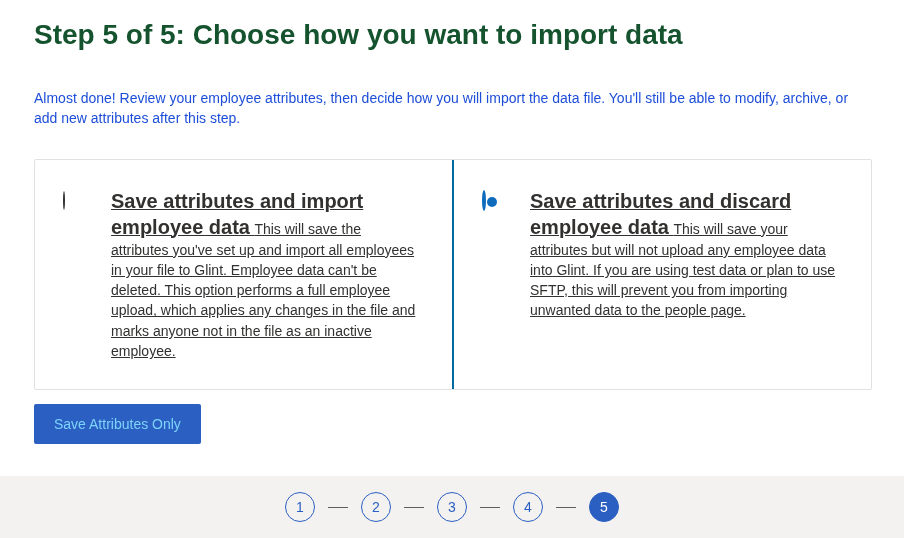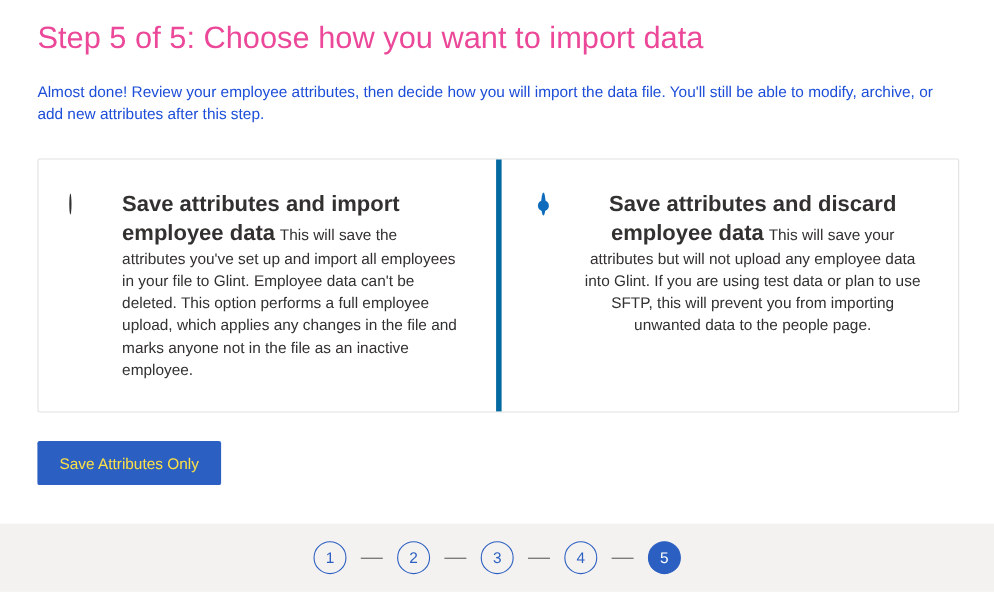--- a/index.html
+++ b/index.html
@@ -14,47 +14,47 @@
       position: relative;
       display: flex;
       flex-direction: column;
     }
     .content {
       padding: 19px 32px 0 34px;
       flex: 1;
     }
     .page-title {
       font-size: 28px;
-      font-weight: 400;
-      color: #ec4899;
-      margin-bottom: 22px;
+      font-weight: 700;
+      color: #14532d;
+      margin-bottom: 37px;
     }
     .intro-text {
       font-size: 14px;
       line-height: 1.45;
       color: #1d4ed8;
       margin-bottom: 30px;
       max-width: 840px;
     }
     .options-row {
       display: flex;
       border: 1px solid #e1e1e1;
       border-radius: 2px;
-      margin-bottom: 26px;
+      margin-bottom: 14px;
+      text-decoration: underline;
     }
     .option-card {
       flex: 1;
       padding: 28px 34px 28px 28px;
       display: flex;
       align-items: flex-start;
       cursor: pointer;
     }
     .option-card + .option-card {
-      border-left: 5px solid #0369a1;
-      text-align: center;
+      border-left: 2px solid #0369a1;
     }
     .radio-wrap {
       flex: 0 0 auto;
       width: 20px;
       height: 20px;
       margin-top: 4px;
       margin-right: 28px;
       position: relative;
     }
     .radio-outer {
@@ -88,21 +88,21 @@
       margin-bottom: 10px;
     }
     .option-desc {
       font-size: 14px;
       line-height: 1.45;
       color: #323130;
     }
     .primary-btn {
       display: inline-block;
       background: #2b5fc1;
-      color: #fde047;
+      color: #7dd3fc;
       border: none;
       font-size: 14px;
       padding: 12px 20px;
       border-radius: 2px;
       cursor: pointer;
       font-family: inherit;
     }
     .stepper-bar {
       background: #f3f2f1;
       height: 62px;

